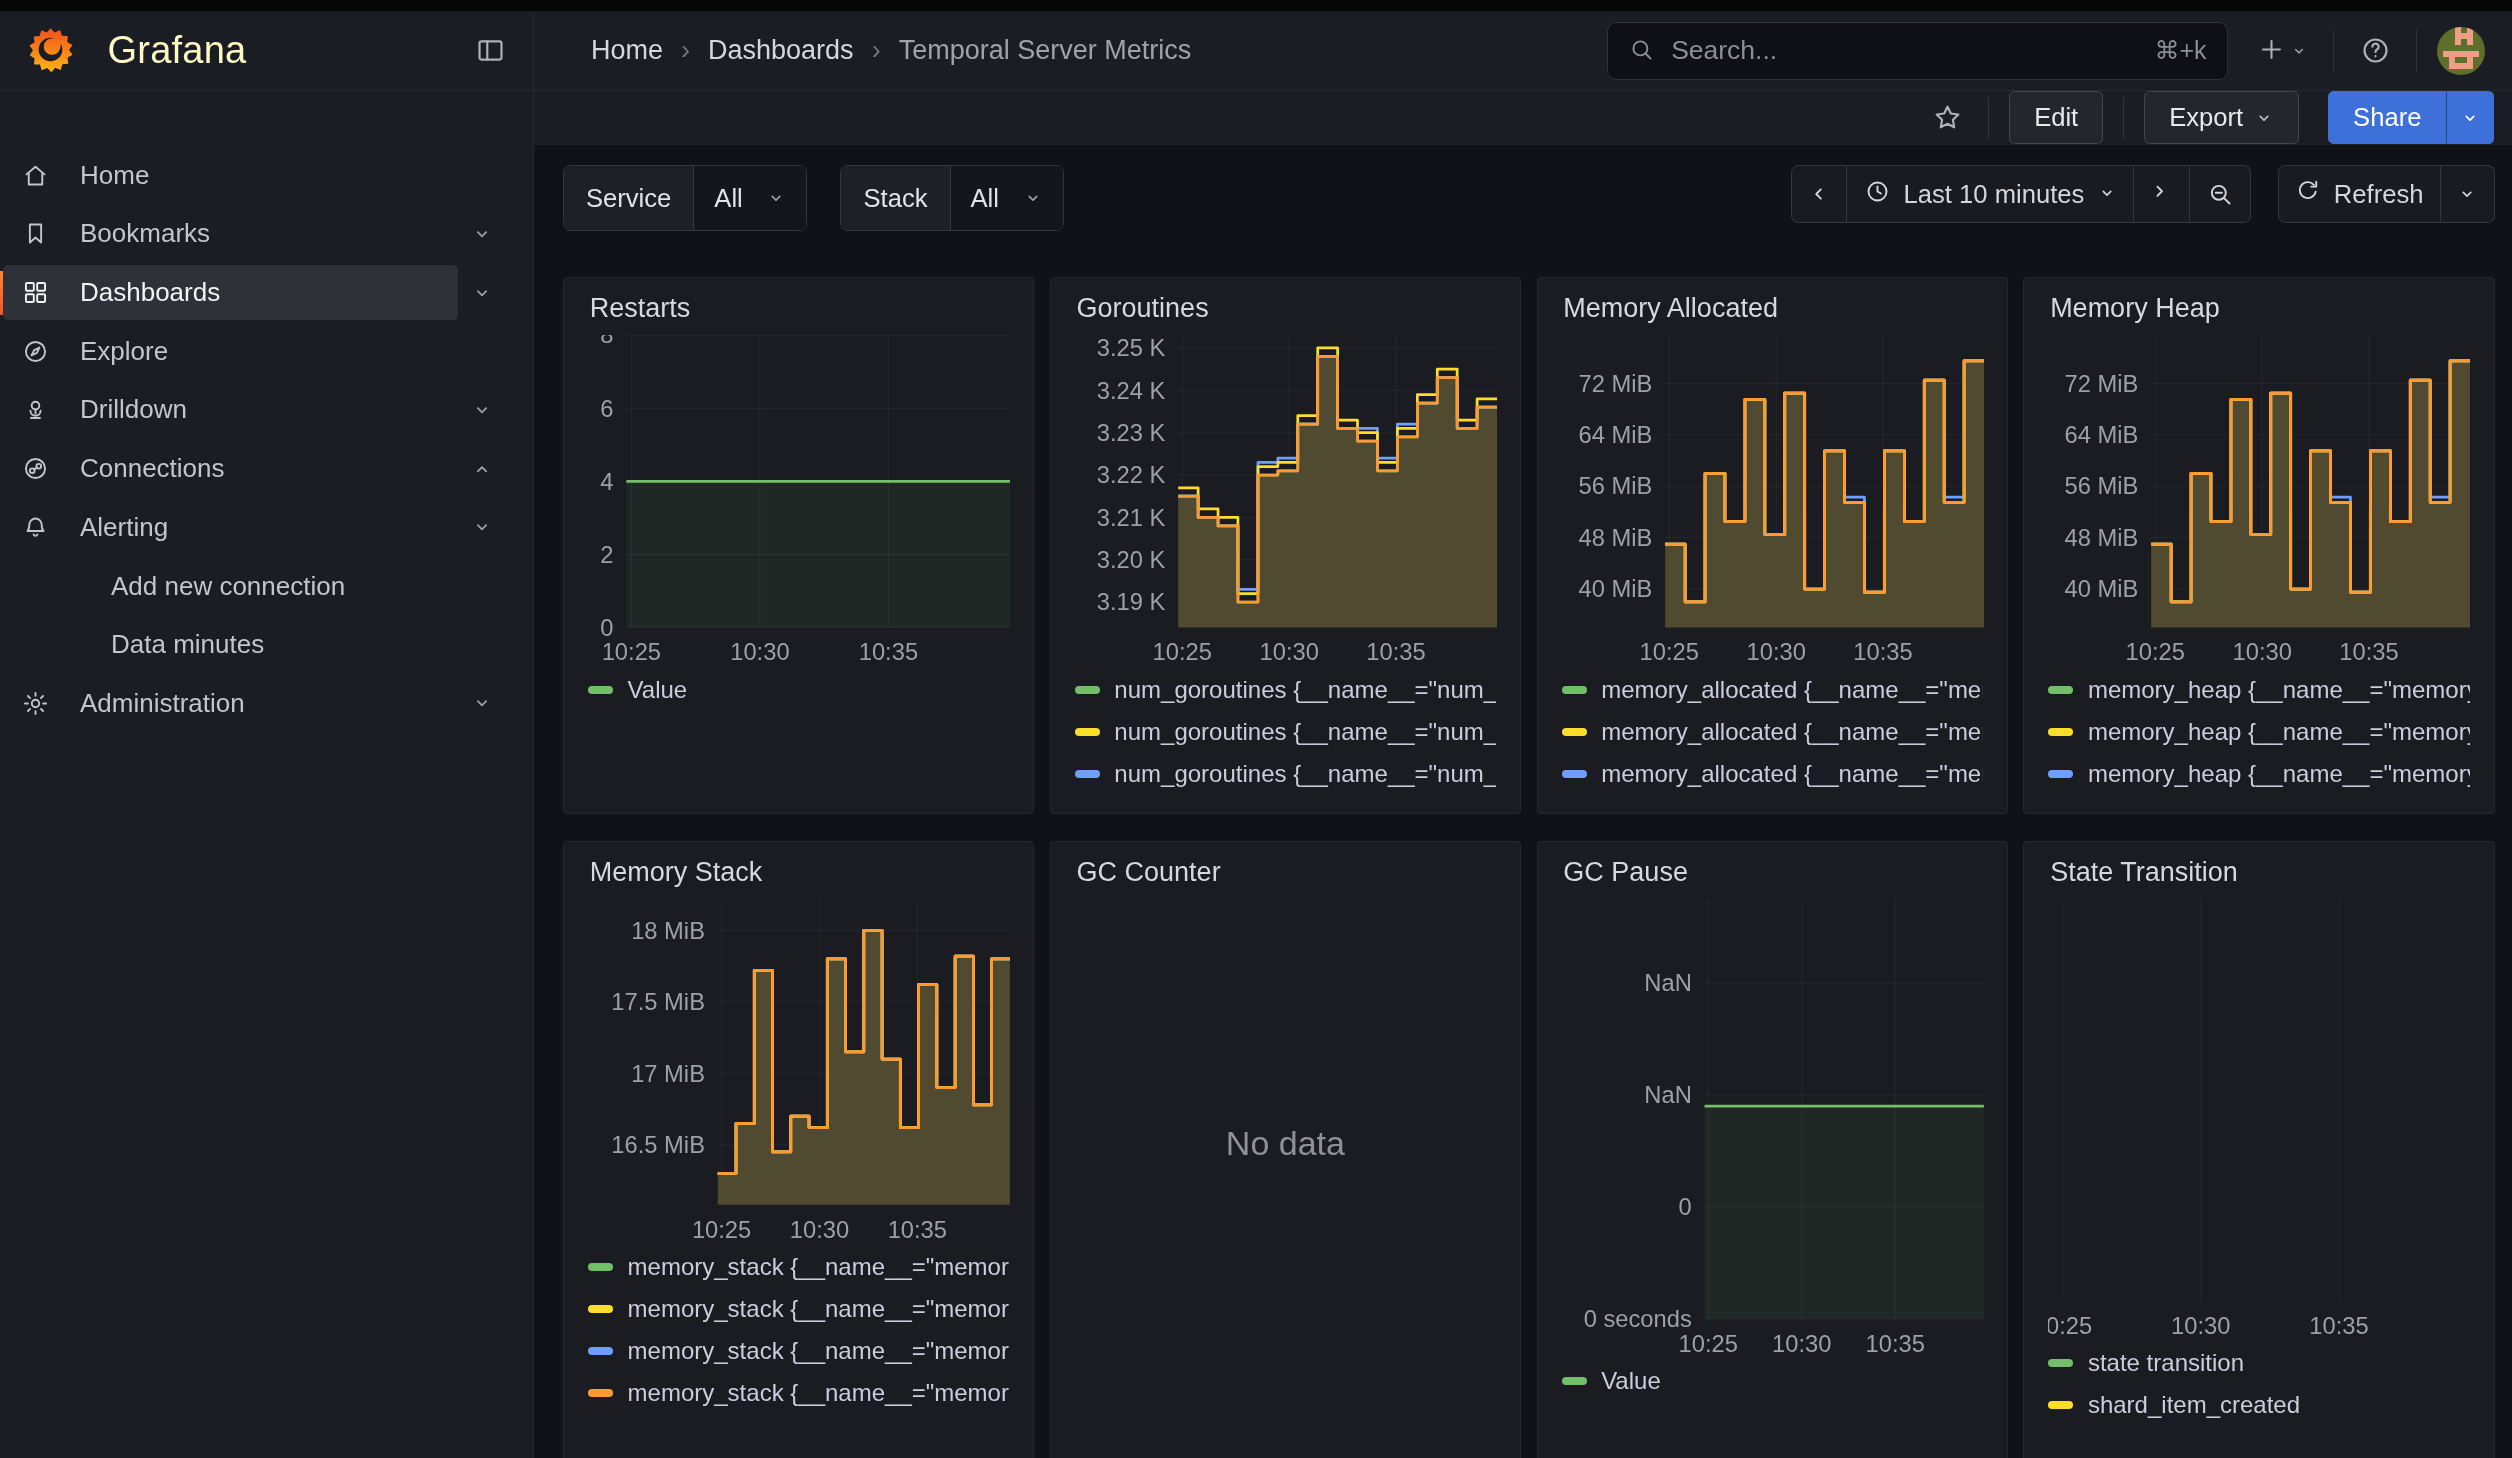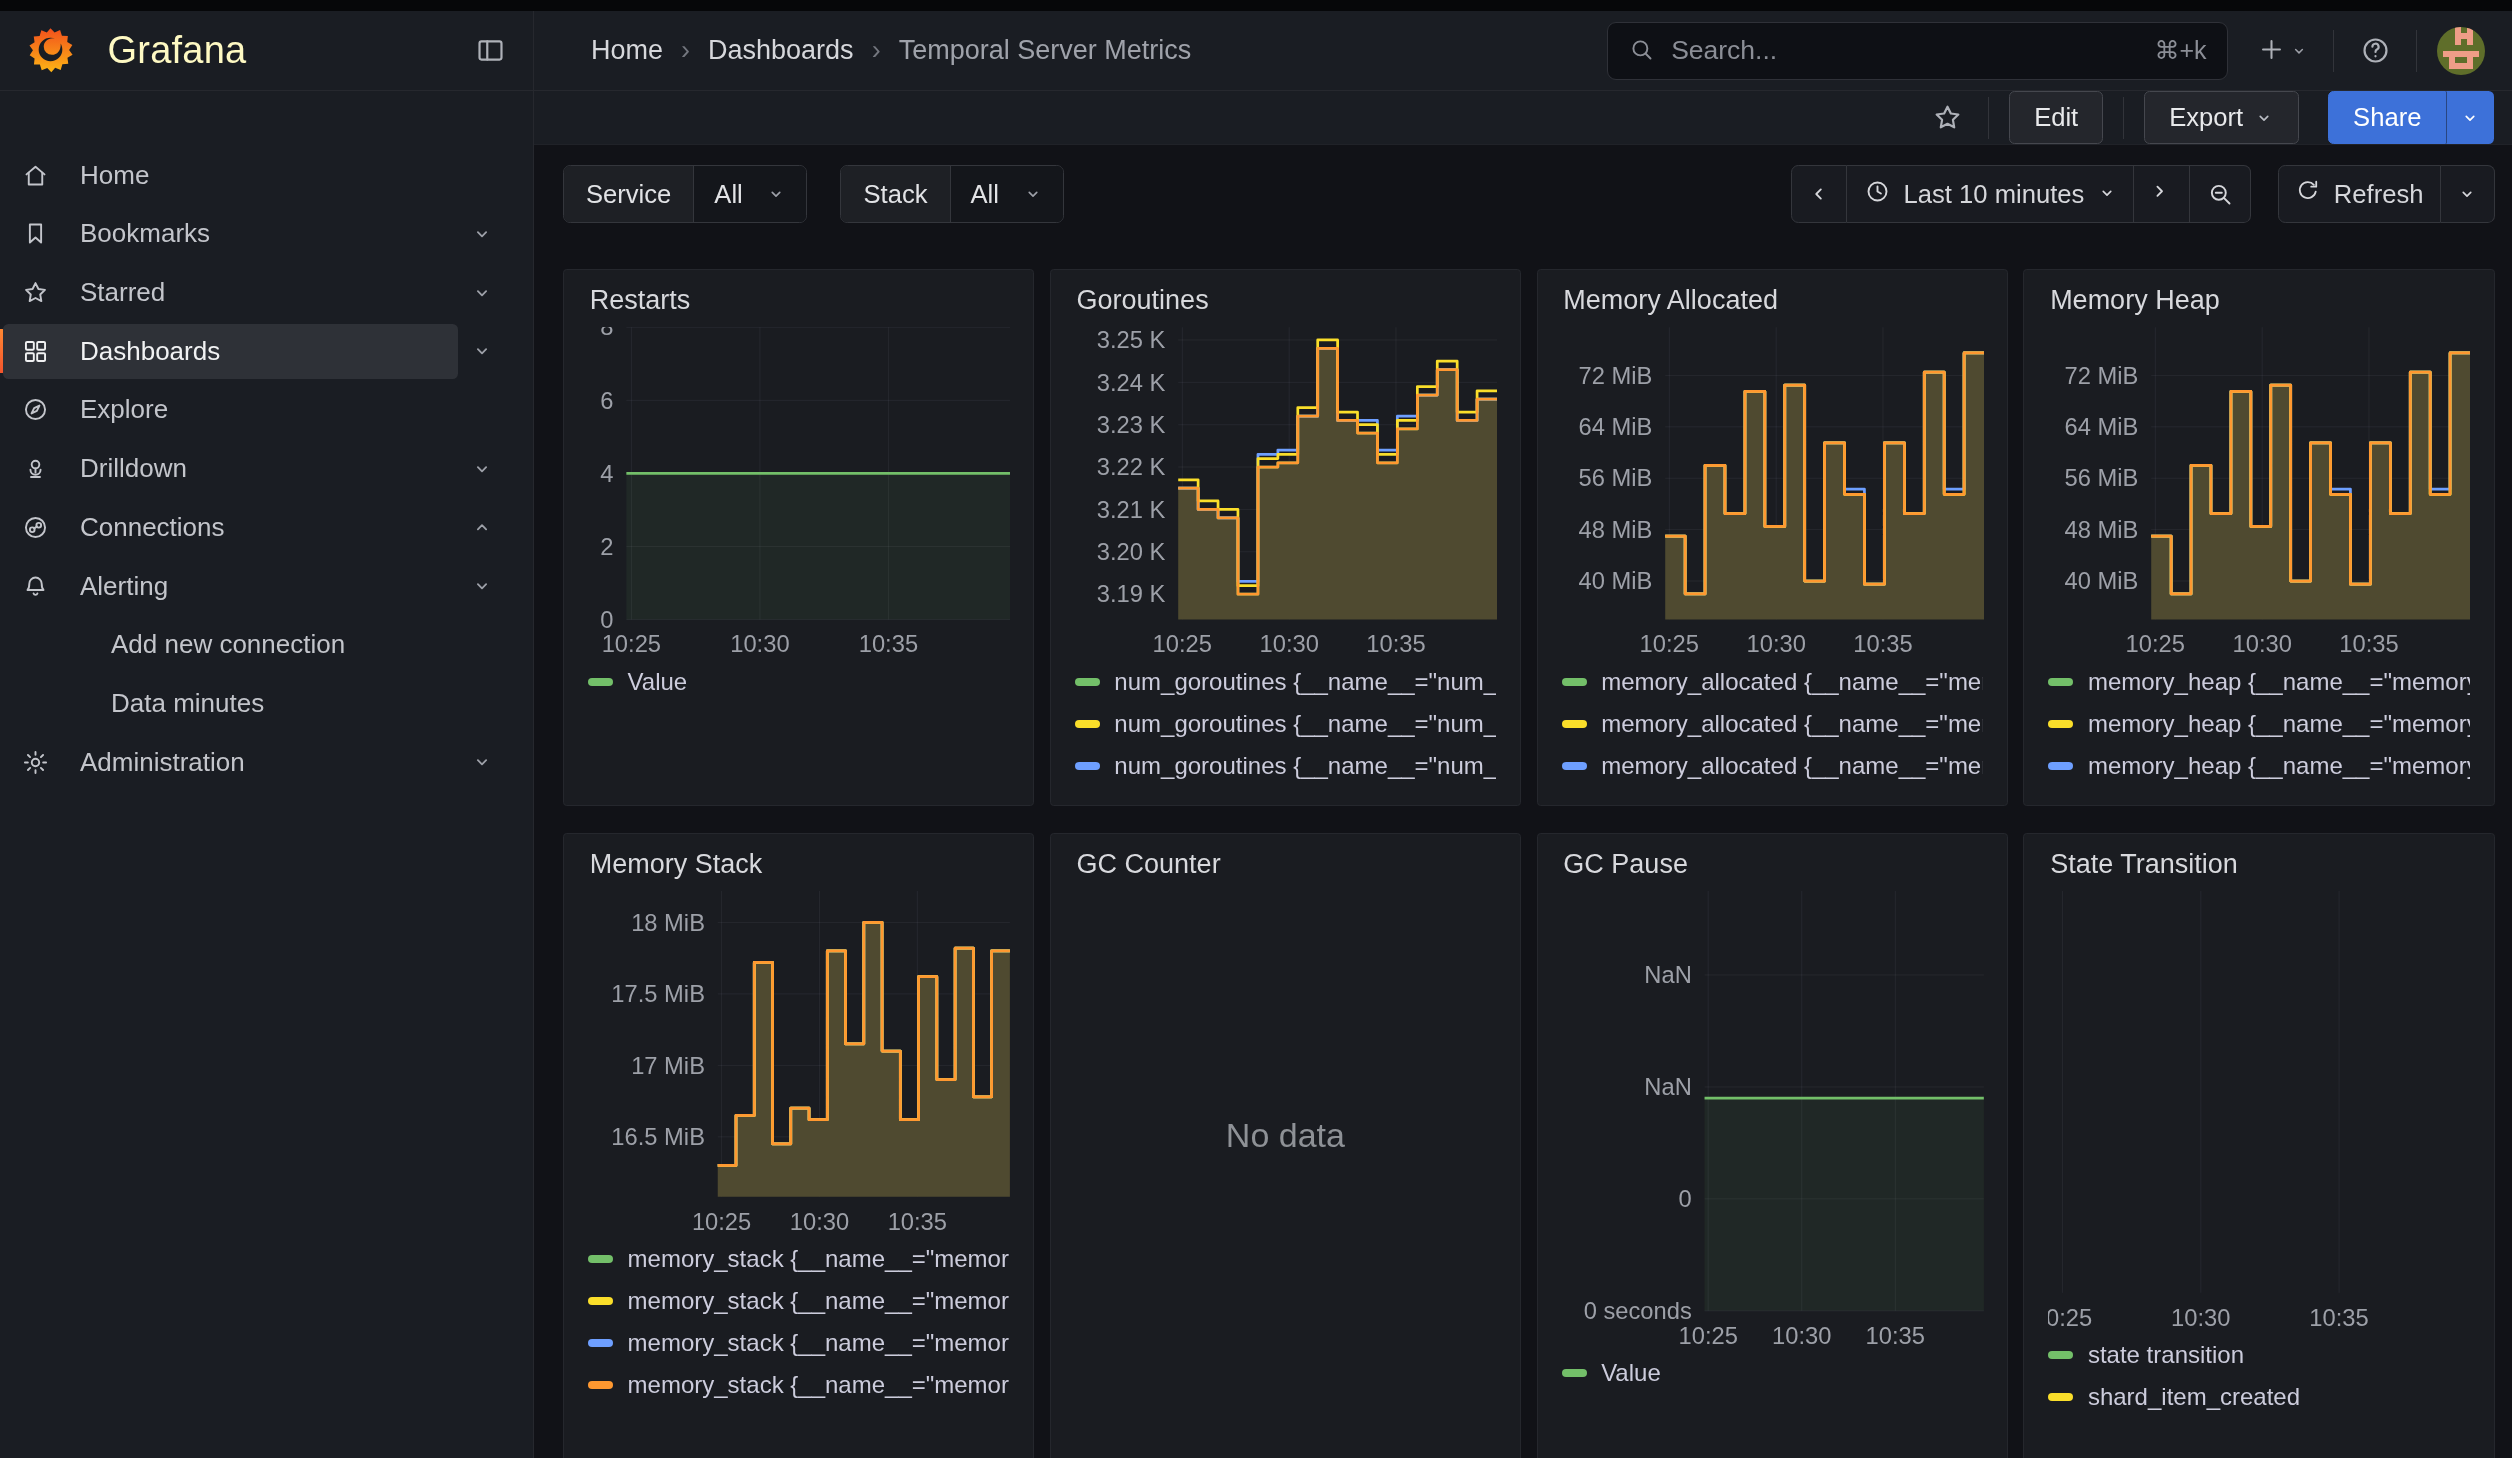--- a/index.html
+++ b/index.html
@@ -45,21 +45,21 @@
   .main { flex:1; display:flex; flex-direction:column; background:#111217; overflow:hidden; }
   .subheader { height:73px; display:flex; align-items:center; justify-content:flex-end; gap:20px; background:#1a1d23; border-bottom:0.9px solid #202228; padding:0 18px; }
   .btn { display:inline-flex; align-items:center; gap:11px; height:53px; padding:0 24px; border-radius:5.5px; border:0.9px solid #45474e; background:#24262c; color:#e8e9eb; font-size:25.6px; font-weight:500; cursor:pointer; font-family:inherit; }
   .btn .caret { color:#b9bcc3; display:flex; }
   .share-group { display:flex;padding-left:9px; }
   .btn.primary { background:#3d71d9; border:0.9px solid #3d71d9; color:#ffffff; border-radius:5.5px 0 0 5.5px; }
   .btn.primary-caret { background:#3d71d9; border:0.9px solid #3d71d9; border-left:0.9px solid rgba(17,18,23,.45); border-radius:0 5.5px 5.5px 0; padding:0 12.8px; color:#fff; }
   
   .controls-row { display:flex; align-items:flex-start; justify-content:space-between; margin:20px 17.4px 0 29px; }
   .filters { display:flex; gap:33px; }
-  .picker { display:flex; align-items:stretch; height:58px; border:0.9px solid #34363c; border-radius:7.3px; overflow:hidden; cursor:pointer; }
+  .picker { display:flex; align-items:stretch; height:66px; border:0.9px solid #34363c; border-radius:7.3px; overflow:hidden; cursor:pointer; }
   .picker .p-label { display:flex; align-items:center; padding:0 22px; background:#1e2025; color:#e2e3e6; font-size:25.6px; border-right:0.9px solid #34363c; }
   .picker .p-value { display:flex; align-items:center; gap:20px; padding:0 20px; background:#14161b; color:#e2e3e6; font-size:25.6px; font-weight:500; }
   .timebar { display:flex; align-items:center; }
   .tb-group { display:flex; align-items:stretch; height:58px; }
   .tb-btn { display:flex; align-items:center; gap:12.8px; padding:0 16.4px; background:#191b21; border:0.9px solid #34363c; color:#d6d7db; font-size:25.6px; font-weight:500; cursor:pointer; }
   .tb-btn + .tb-btn { border-left:none; }
   .tb-group .first { border-radius:7.3px 0 0 7.3px; }
   .tb-group .last { border-radius:0 7.3px 7.3px 0; }
   .refresh-group { margin-left:27px; }
   
@@ -183,34 +183,20 @@
             <path d="M7 4h10v16l-5-4.5L7 20z"></path>
           </svg>
         </span>
         <span class="side-label">Bookmarks</span>
         <span class="side-chevron">
           <svg viewBox="0 0 24 24" width="22" height="22" fill="none" stroke="currentColor" stroke-width="2" stroke-linecap="round" stroke-linejoin="round">
             <path d="M7.5 10l4.5 4.5L16.5 10"></path>
           </svg>
         </span>
       </div>
-      <div class="side-item">
-        <span class="row-bg"></span>
-        <span class="side-icon">
-          <svg viewBox="0 0 24 24" width="27" height="27" fill="none" stroke="currentColor" stroke-width="1.7" stroke-linecap="round" stroke-linejoin="round">
-            <path d="M12 3.6l2.6 5.3 5.8.8-4.2 4.1 1 5.8-5.2-2.7-5.2 2.7 1-5.8L3.6 9.7l5.8-.8z"></path>
-          </svg>
-        </span>
-        <span class="side-label">Starred</span>
-        <span class="side-chevron">
-          <svg viewBox="0 0 24 24" width="22" height="22" fill="none" stroke="currentColor" stroke-width="2" stroke-linecap="round" stroke-linejoin="round">
-            <path d="M7.5 10l4.5 4.5L16.5 10"></path>
-          </svg>
-        </span>
-      </div>
       <div class="side-item active">
         <span class="row-bg"></span>
         <span class="side-icon">
           <svg viewBox="0 0 24 24" width="27" height="27" fill="none" stroke="currentColor" stroke-width="1.7" stroke-linecap="round" stroke-linejoin="round">
             <rect x="3.5" y="3.5" width="7" height="7" rx="1"></rect>
             <rect x="13.5" y="3.5" width="7" height="7" rx="1"></rect>
             <rect x="3.5" y="13.5" width="7" height="7" rx="1"></rect>
             <rect x="13.5" y="13.5" width="7" height="7" rx="1"></rect>
           </svg>
         </span>

